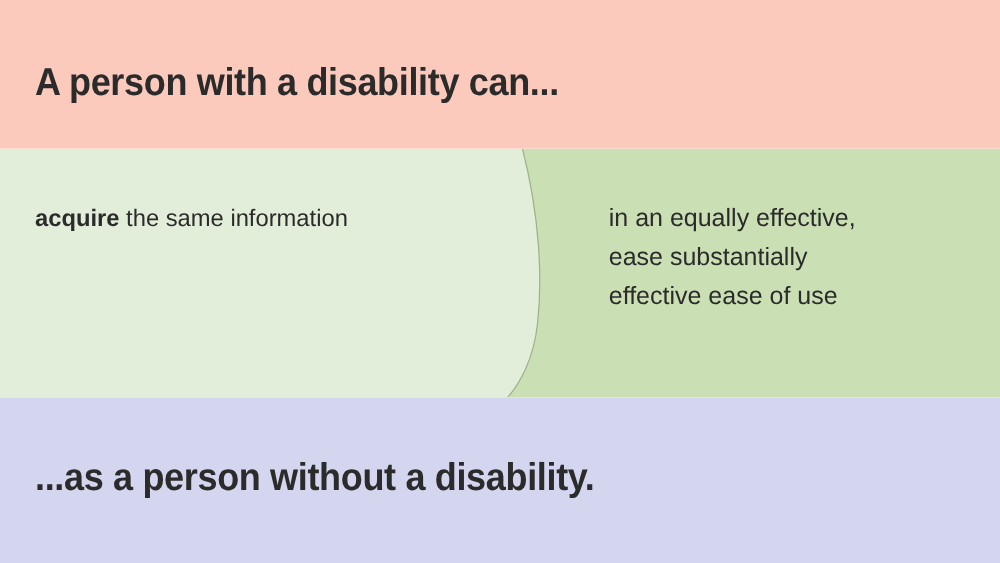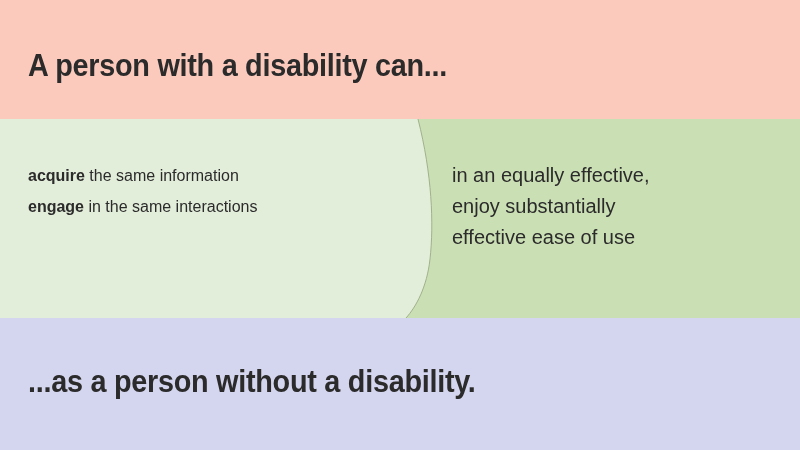--- a/index.html
+++ b/index.html
@@ -44,35 +44,35 @@
   
   .mid-right-shape {
     position:absolute; left:0; top:0;
     width:800px; height:199px;
   }
   .mid-right-shape svg { display:block; }
 
   .list-left {
     position:absolute; left:28px; top:41px;
     width:390px;
-    font-size:16px;
+    font-size:19px;
     line-height:31px;
     color:#2b2b2b;
     white-space:nowrap;
   }
   .list-left .verb { font-weight:bold; }
 
   .clause-right {
     position:absolute; left:452px; top:41px;
     width:330px;
     font-size:20px;
     line-height:31px;
     color:#2b2b2b;
   }
-  .clause-right .cl-line { white-space:nowrap; }
+  .clause-right .cl-line { white-space:nowrap;margin-left:35px; }
 
   
   .band-bot {
     position:absolute; left:0; top:318px;
     width:800px; height:138px;
     background:#d4d5ee;
   }
   .footline {
     position:absolute; left:28px; top:48px;
     font-size:31px;
@@ -98,26 +98,25 @@
 
     <div class="mid-right-shape">
       <svg width="800" height="199" viewBox="0 0 800 199" aria-hidden="true">
         <path d="M418,0 C432,55 434,105 430,140 C427,168 416,188 406,199 L800,199 L800,0 Z" fill="#cbdfb4"></path>
         <path d="M418,0 C432,55 434,105 430,140 C427,168 416,188 406,199" fill="none" stroke="#9fb28c" stroke-width="1"></path>
       </svg>
     </div>
 
     <div class="list-left">
       <div><span class="verb">acquire</span><span> the same information</span></div>
-      <div><span class="verb">engage</span><span> in the same interactions</span></div>
     </div>
 
     <div class="clause-right">
       <div class="cl-line">in an equally effective,</div>
-      <div class="cl-line">enjoy substantially</div>
+      <div class="cl-line">ease substantially</div>
       <div class="cl-line">effective ease of use</div>
     </div>
 
   </div>
 
   <div class="band-bot">
     <div class="footline">...as a person without a disability.</div>
   </div>
 
 </div>

